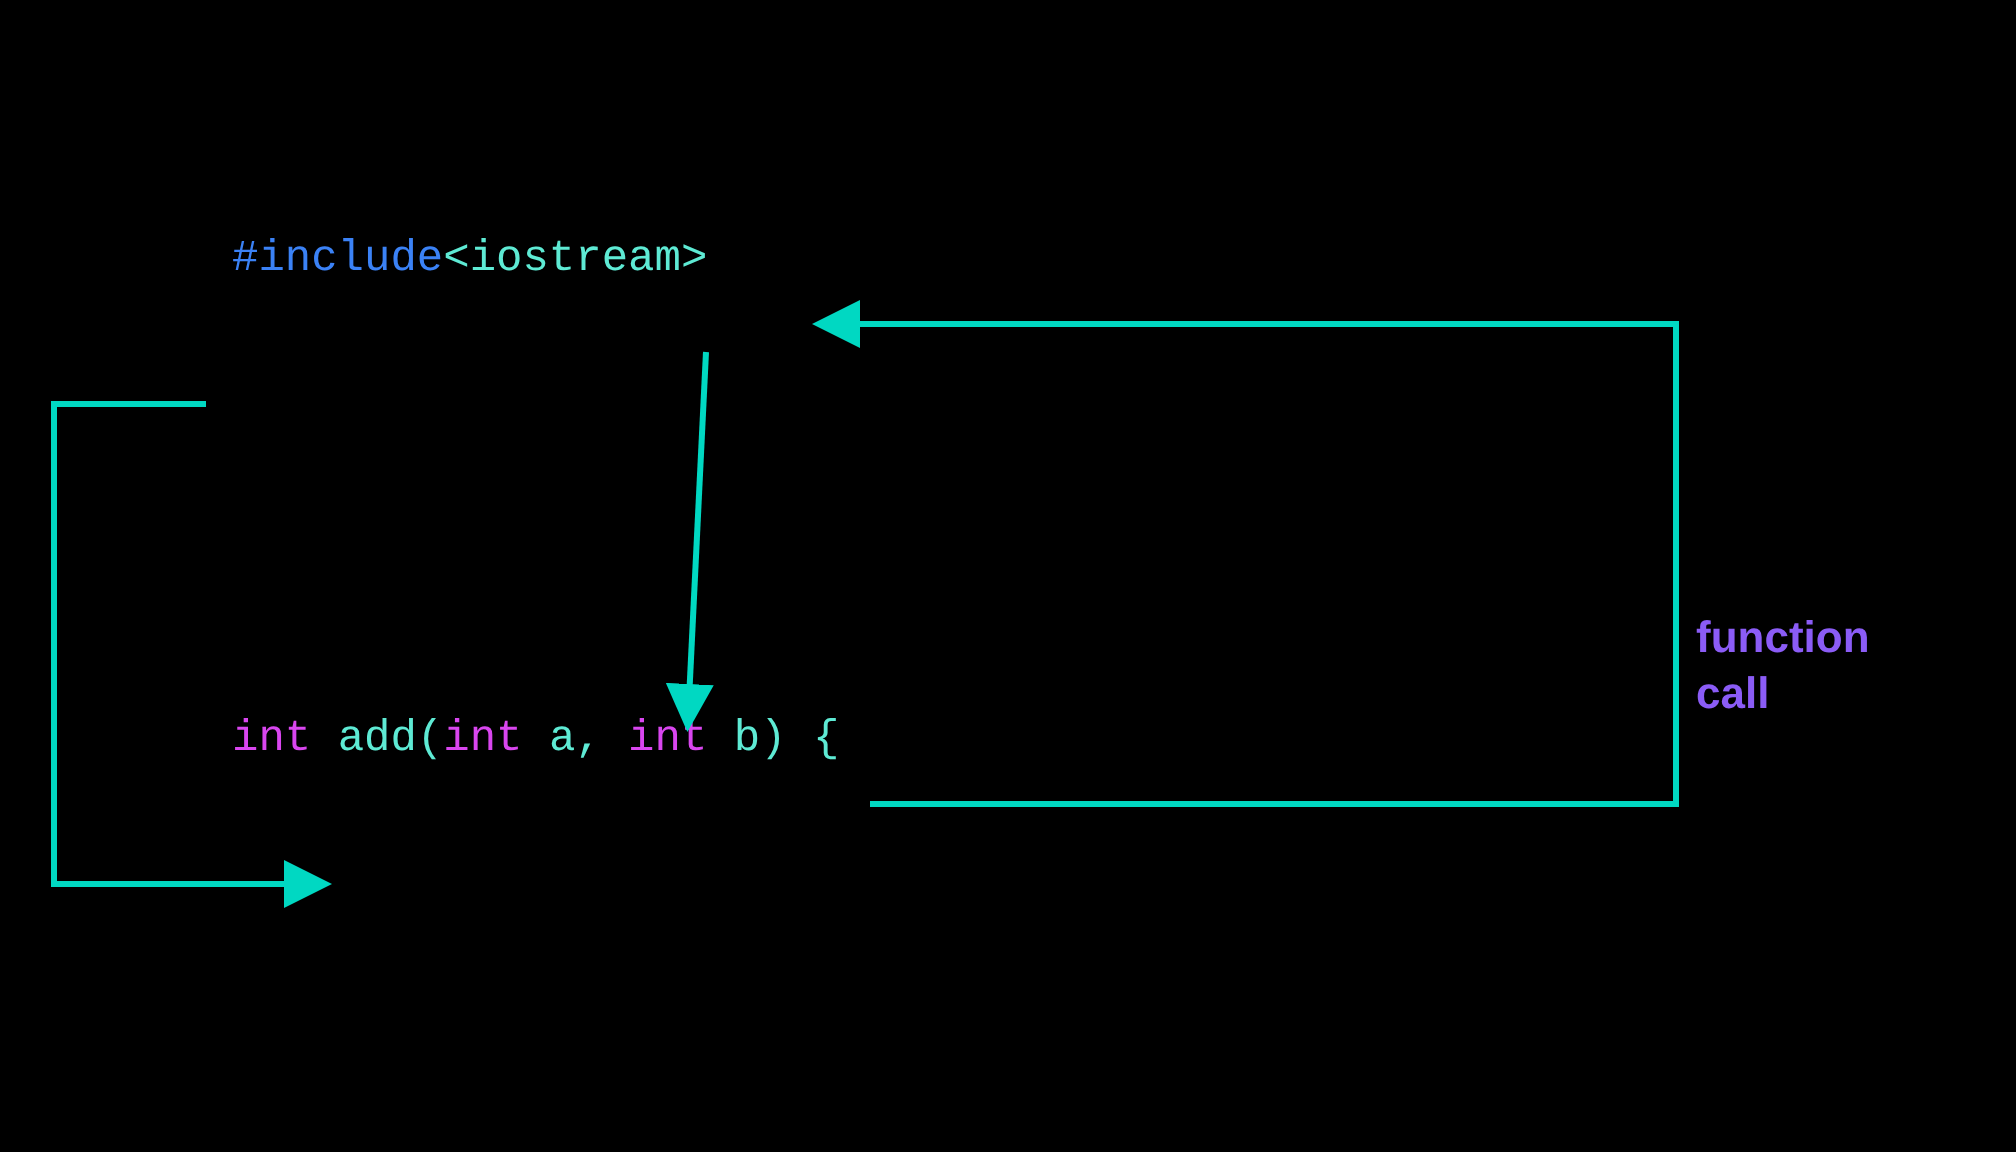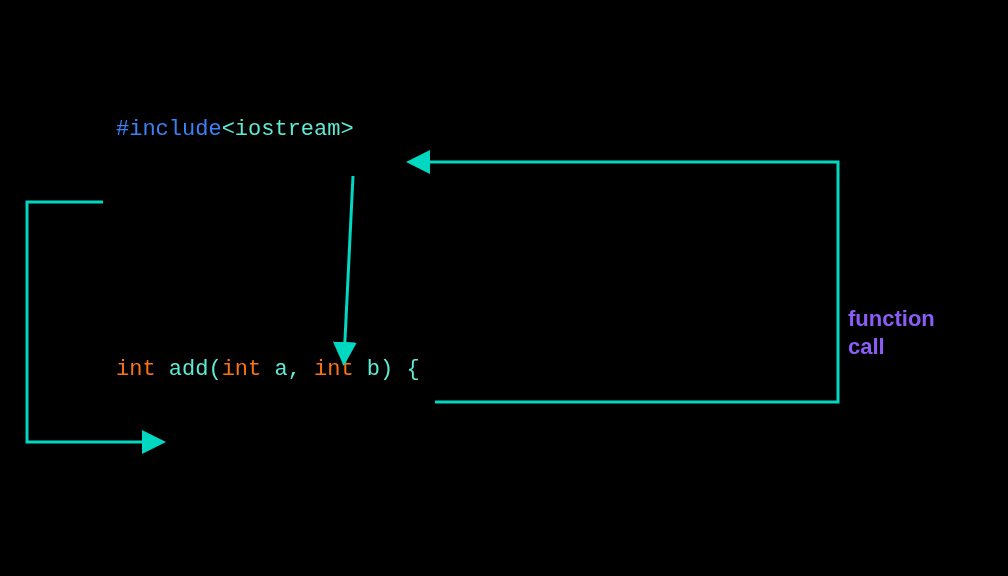--- a/index.html
+++ b/index.html
@@ -17,21 +17,21 @@
     left: 116px;
     top: 30px;
     line-height: 40px;
     white-space: pre;
   }
   .line {
     display: block;
   }
   .purple { color: #3b82f6; }
   .gray { color: #5eead4; }
-  .kw { color: #f97316; }
+  .kw { color: #d946ef; }
   .indent { display: inline-block; width: 58px; }
   .annotation {
     position: absolute;
     left: 848px;
     top: 260px;
     font-family: Liberation Sans, sans-serif;
     font-size: 22px;
     font-weight: 700;
     color: #8b5cf6;
     line-height: 28px;

